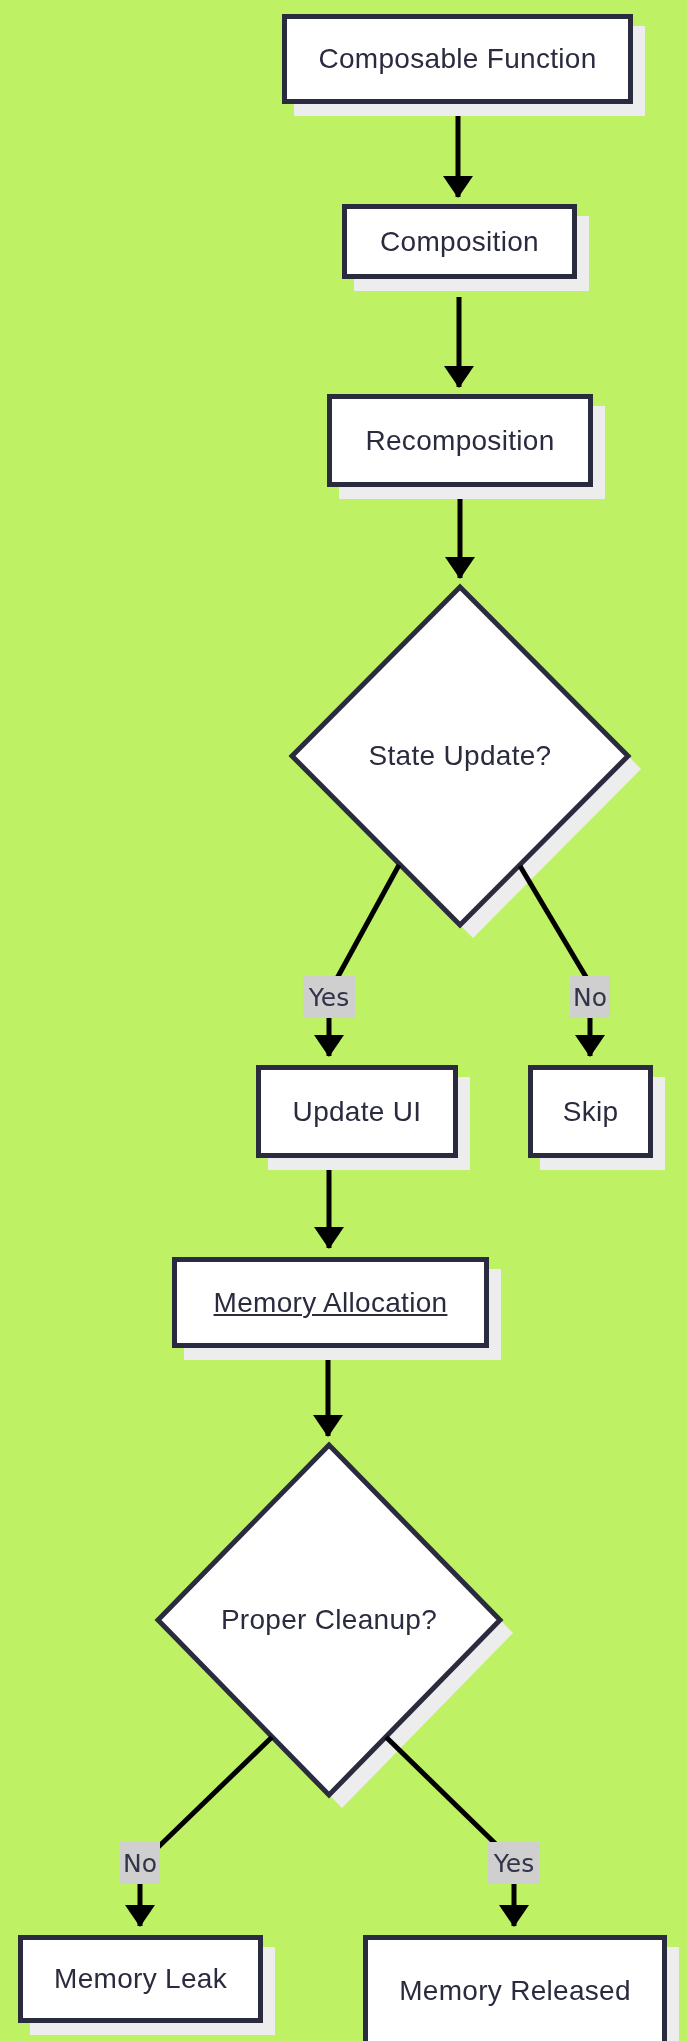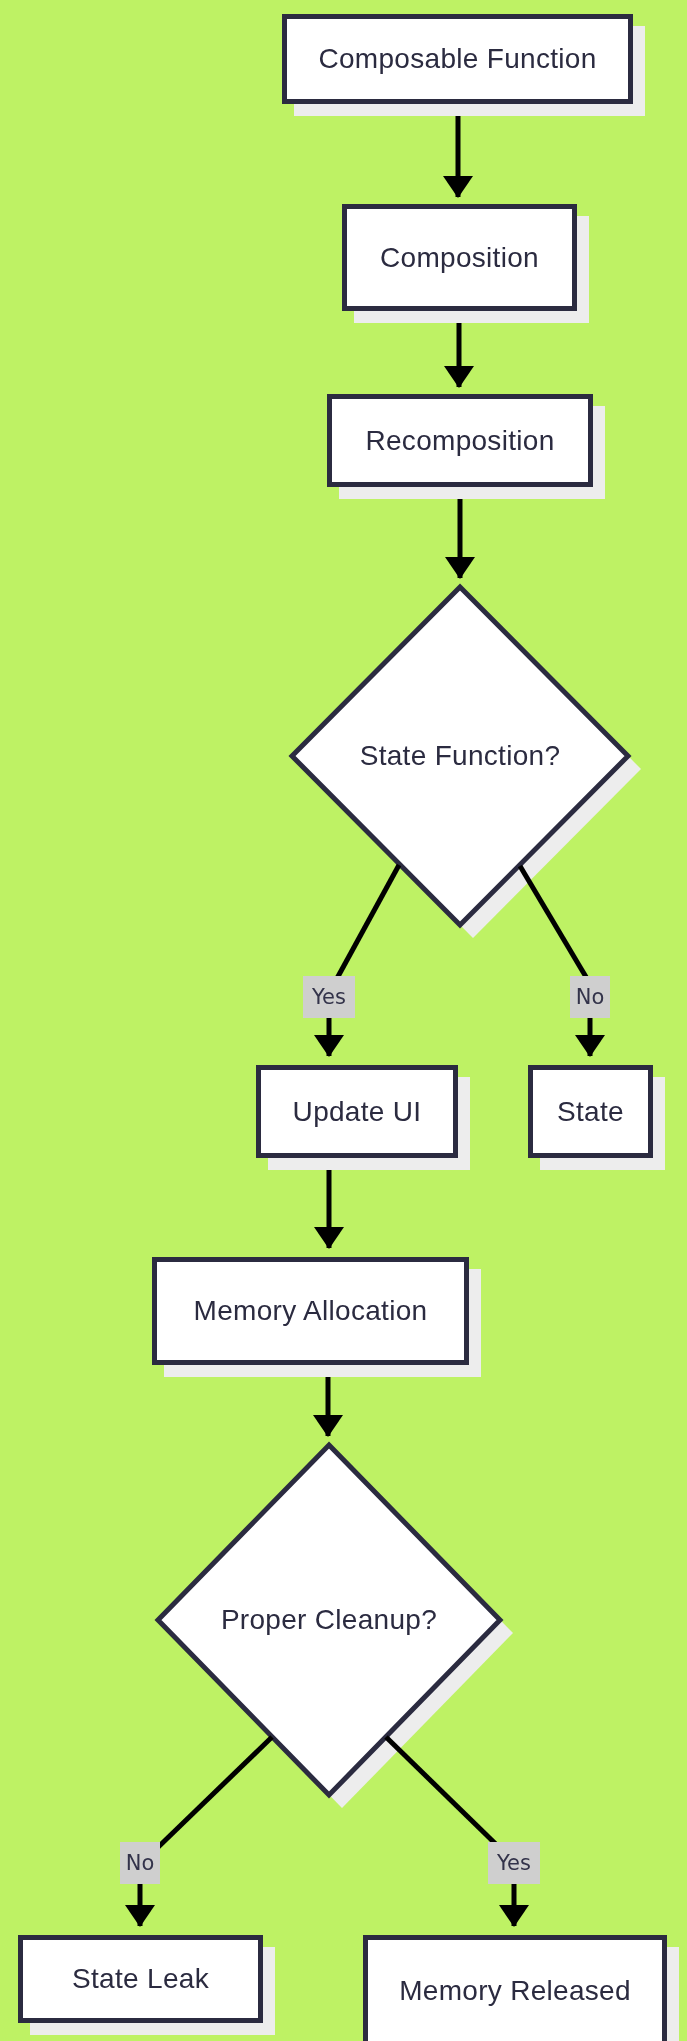--- a/index.html
+++ b/index.html
@@ -51,21 +51,21 @@
     pointer-events: none;
   }
   .edge-label {
     position: absolute;
     box-sizing: border-box;
     background: #cfcfcf;
     display: flex;
     align-items: center;
     justify-content: center;
     font-family: "DejaVu Sans", sans-serif;
-    font-size: 21px;
+    font-size: 25px;
     color: #33334a;
     white-space: nowrap;
   }
 </style>
 </head>
 <body>
 
 <div class="canvas">
 
   <svg class="edges-svg" width="687" height="2041" viewBox="0 0 687 2041" xmlns="http://www.w3.org/2000/svg">
@@ -96,35 +96,35 @@
 
     <path d="M272,1737 L150,1855" stroke="#000000" stroke-width="5" fill="none"></path>
     <path d="M140,1884 V1926" stroke="#000000" stroke-width="5" fill="none" marker-end="url(#arrowhead)"></path>
 
     <path d="M386,1737 L507,1855" stroke="#000000" stroke-width="5" fill="none"></path>
     <path d="M514,1884 V1926" stroke="#000000" stroke-width="5" fill="none" marker-end="url(#arrowhead)"></path>
   </svg>
 
   <div class="node" style="left:282px; top:14px;   width:351px; height:90px;">Composable Function</div>
 
-  <div class="node" style="left:342px; top:204px;  width:235px; height:107px;">Composition</div>
+  <div class="node" style="left:342px; top:204px;  width:235px; height:75px;">Composition</div>
 
   <div class="node" style="left:327px; top:394px;  width:266px; height:93px;text-align:center;">Recomposition</div>
 
   <div class="node" style="left:228px; top:1065px; width:202px; height:93px;margin-left:28px;">Update UI</div>
 
-  <div class="node" style="left:528px; top:1065px; width:125px; height:93px;">State</div>
+  <div class="node" style="left:528px; top:1065px; width:125px; height:93px;">Skip</div>
 
-  <div class="node" style="left:152px; top:1257px; width:317px; height:108px;">Memory Allocation</div>
+  <div class="node" style="left:172px; top:1257px; width:317px; height:91px;text-decoration:underline;">Memory Allocation</div>
 
-  <div class="node" style="left:18px;  top:1935px; width:245px; height:88px;">State Leak</div>
+  <div class="node" style="left:18px;  top:1935px; width:245px; height:88px;">Memory Leak</div>
 
   <div class="node" style="left:363px; top:1935px; width:304px; height:112px;">Memory Released</div>
 
-  <div class="diamond-label" style="left:340px; top:736px;  width:240px; height:40px;">State Function?</div>
+  <div class="diamond-label" style="left:340px; top:736px;  width:240px; height:40px;">State Update?</div>
 
   <div class="diamond-label" style="left:209px; top:1600px; width:240px; height:40px;">Proper Cleanup?</div>
 
   <div class="edge-label" style="left:303px; top:976px;  width:52px; height:42px;">Yes</div>
 
   <div class="edge-label" style="left:570px; top:976px;  width:40px; height:42px;">No</div>
 
   <div class="edge-label" style="left:120px; top:1842px; width:40px; height:42px;">No</div>
 
   <div class="edge-label" style="left:488px; top:1842px; width:52px; height:42px;">Yes</div>

